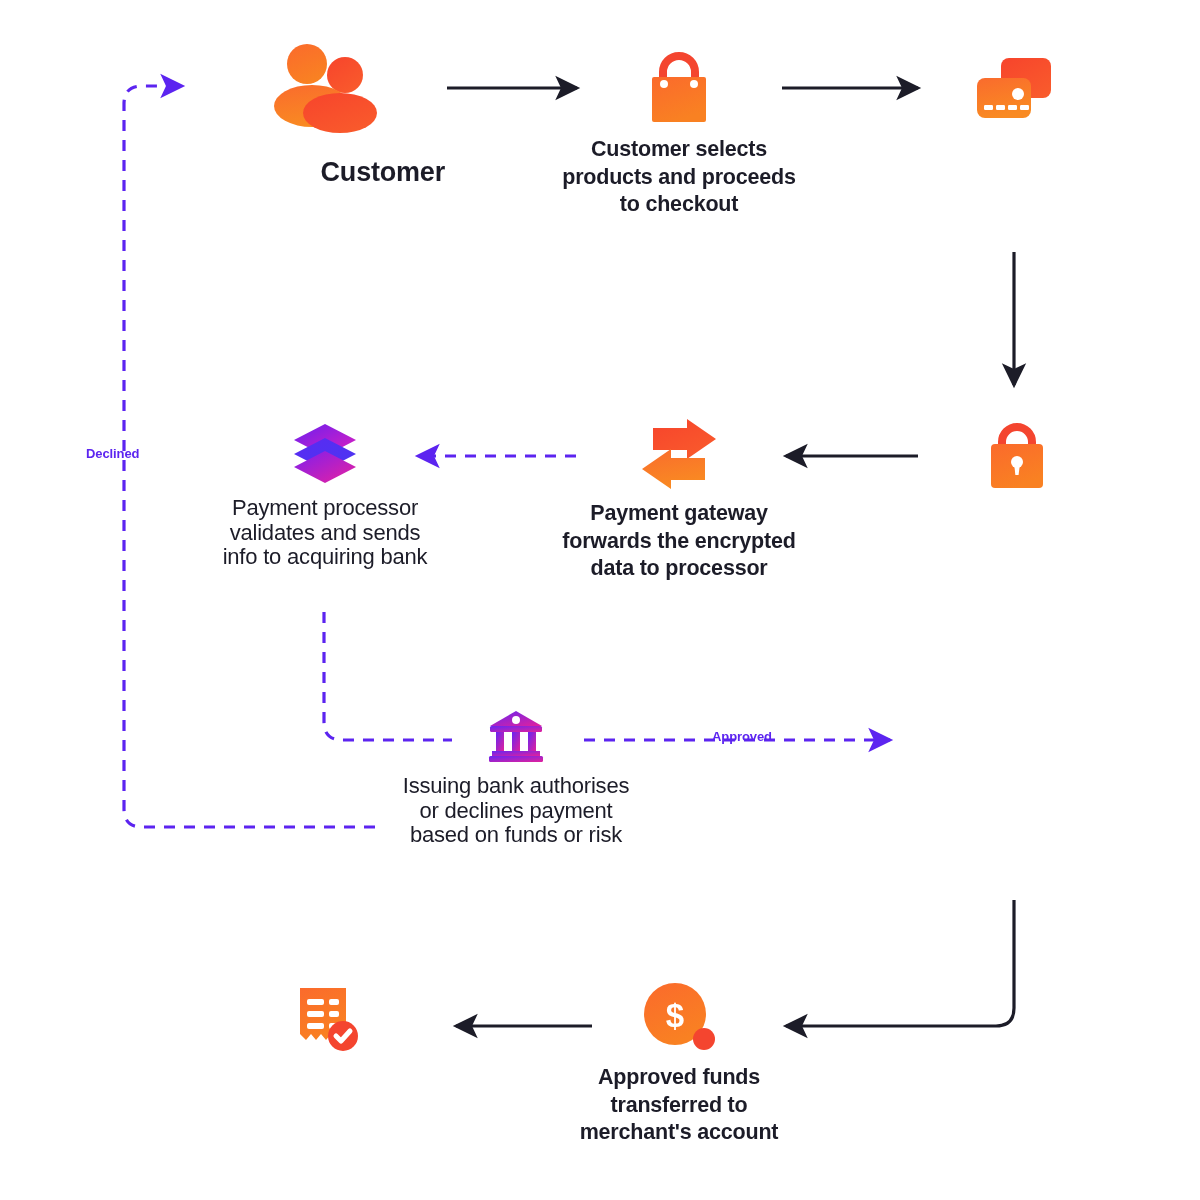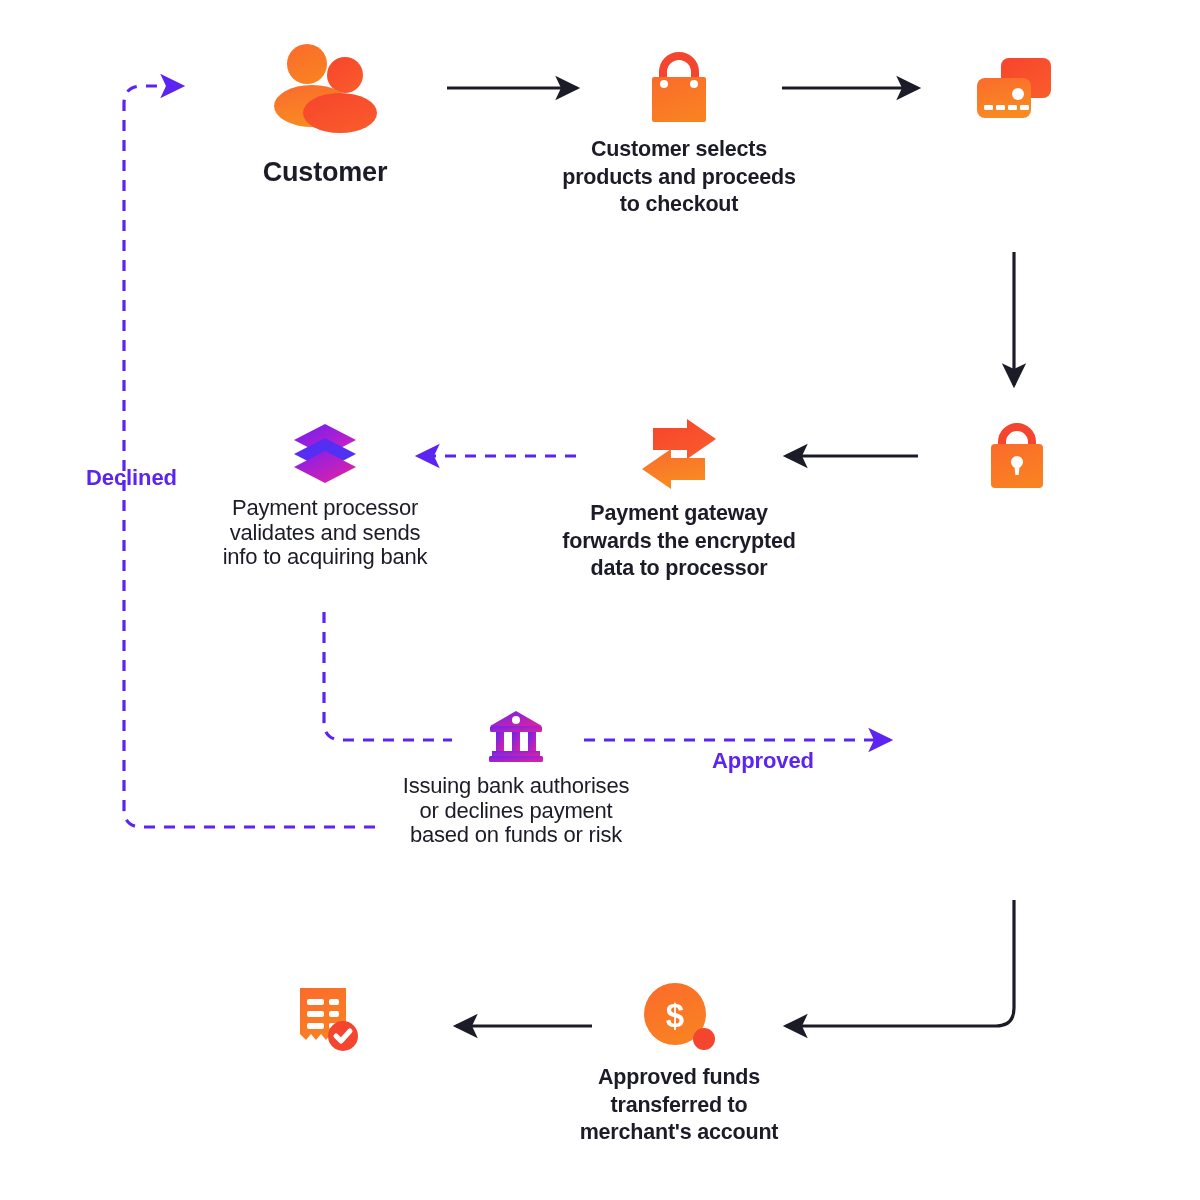--- a/index.html
+++ b/index.html
@@ -52,29 +52,29 @@
   .cap-reg .caption {
     font-weight: 400;
     font-size: 22px;
     line-height: 24.5px;
   }
   .cap-title .caption {
     font-weight: 700;
     font-size: 27px;
     line-height: 32px;
     margin-top: 20px;
+    text-align: right;
   }
   .edge-label {
     position: absolute;
     color: #5c24f0;
     font-weight: 700;
-    font-size: 22px;
+    font-size: 13px;
     letter-spacing: -0.1px;
     white-space: nowrap;
-    margin-top: 19px;
   }
 </style>
 </head>
 <body>
 
 <div id="diagram">
 
   <svg class="edges" viewBox="0 0 1200 1200" width="1200" height="1200" aria-hidden="true">
     <defs>
       <marker id="arrowBlack" markerWidth="9" markerHeight="9" refX="7.2" refY="4.5" orient="auto" markerUnits="strokeWidth">

